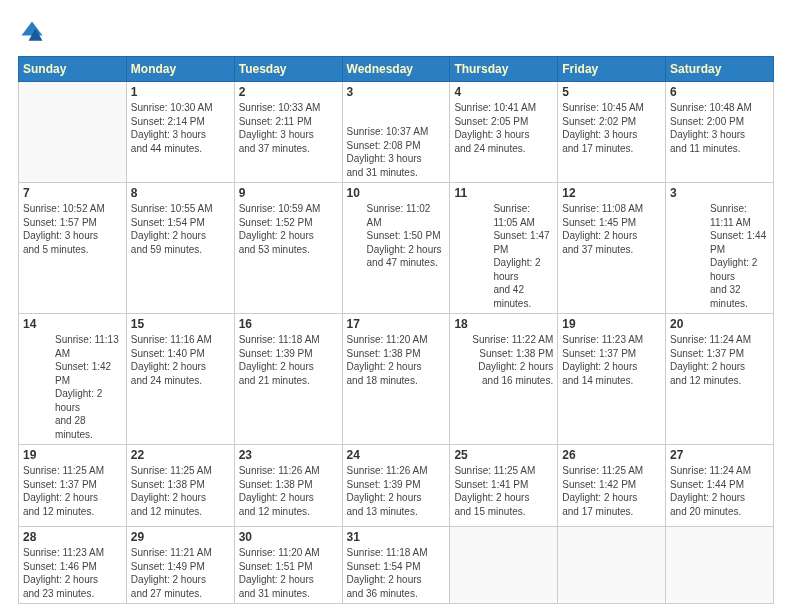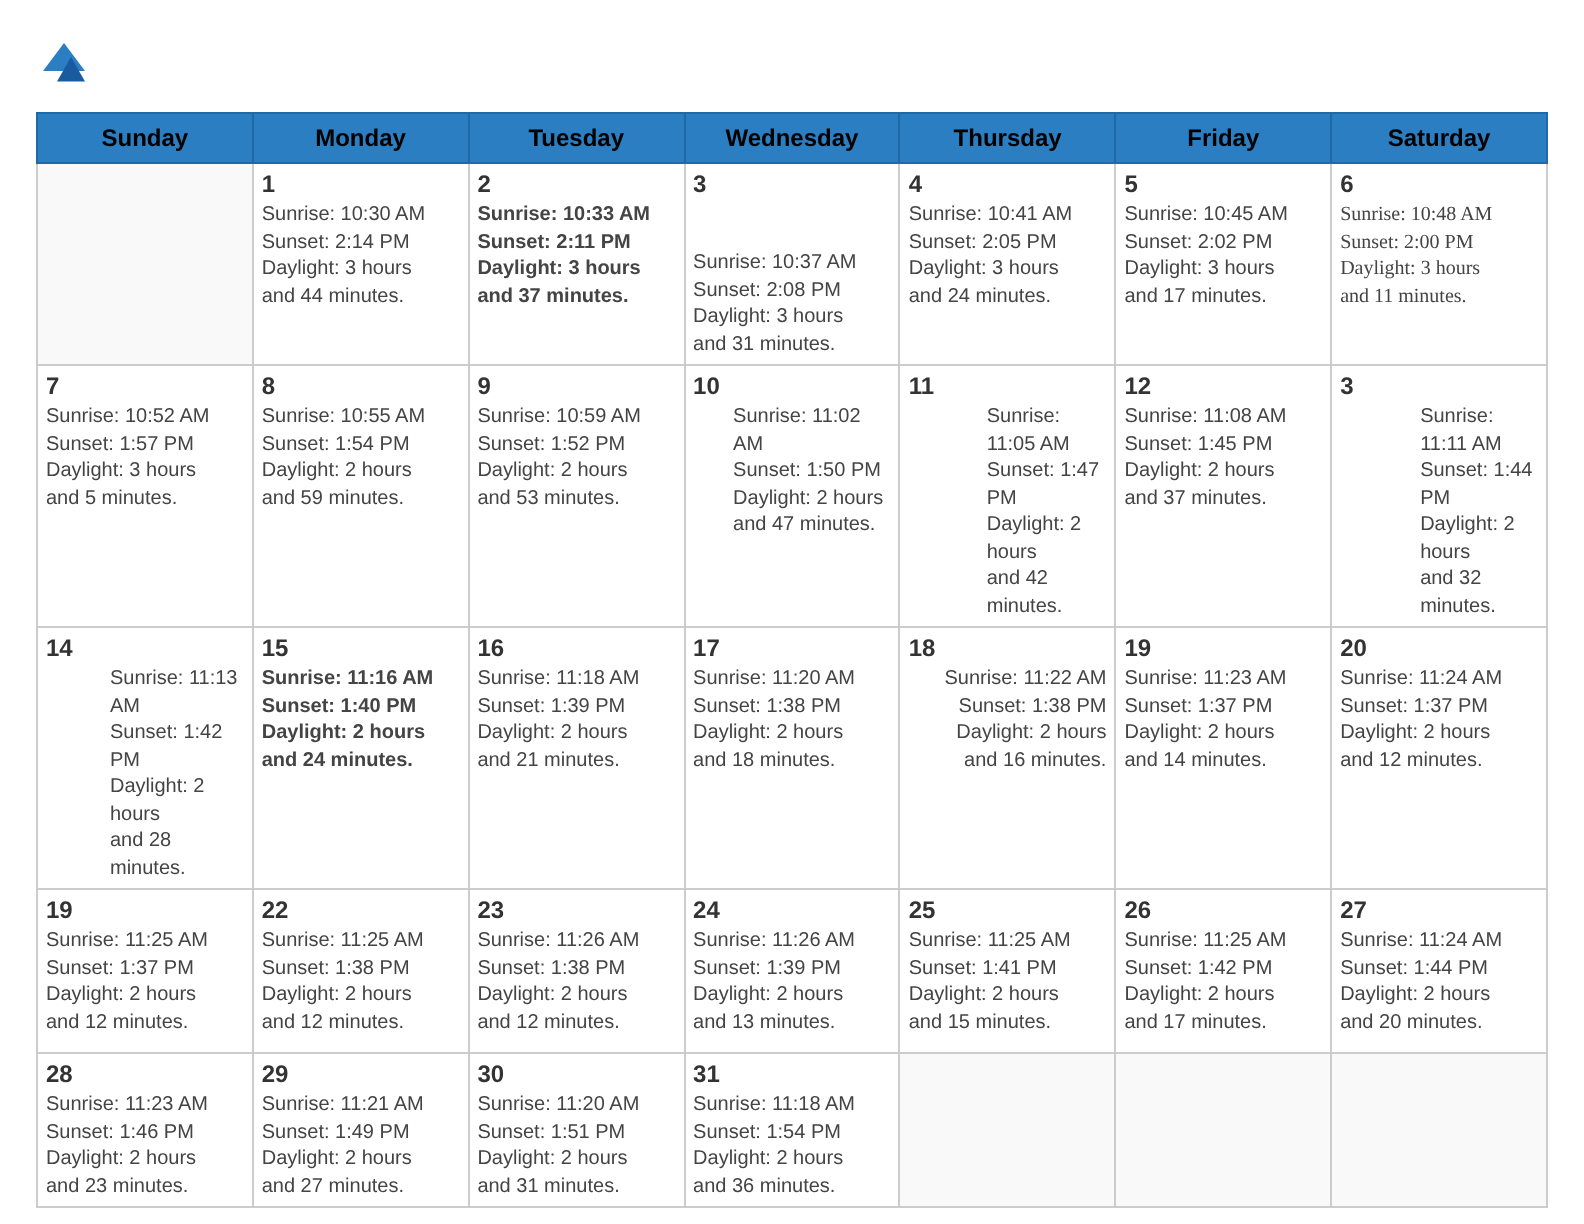--- a/index.html
+++ b/index.html
@@ -62,25 +62,25 @@
     }
     .calendar {
       flex: 1;
       border: 1px solid #ccc;
       border-collapse: collapse;
       width: 100%;
       table-layout: fixed;
     }
     .calendar th {
       background-color: #2B7EC1;
-      color: #000000;
+      color: #fef9c3;
       font-size: 12px;
       font-weight: bold;
       padding: 5px 4px;
-      text-align: center;
+      text-align: left;
       border: 1px solid #1e6aa8;
     }
     .calendar td {
       border: 1px solid #ccc;
       vertical-align: top;
       padding: 3px 4px;
       font-size: 9.5px;
       color: #333;
       height: 82px;
     }
@@ -141,21 +141,21 @@
           <td class="empty-cell"></td>
           <td>
             <span class="day-num">1</span>
             <div class="day-info" style="white-space: pre-line;">Sunrise: 10:30 AM
 Sunset: 2:14 PM
 Daylight: 3 hours
 and 44 minutes.</div>
           </td>
           <td>
             <span class="day-num">2</span>
-            <div class="day-info" style="white-space: pre-line; font-weight: bold;">Sunrise: 10:33 AM
+            <div class="day-info" style="white-space: pre-line;">Sunrise: 10:33 AM
 Sunset: 2:11 PM
 Daylight: 3 hours
 and 37 minutes.</div>
           </td>
           <td>
             <span class="day-num">3</span>
             <div class="day-info" style="white-space: pre-line; margin-top: 26px;">Sunrise: 10:37 AM
 Sunset: 2:08 PM
 Daylight: 3 hours
 and 31 minutes.</div>
@@ -169,21 +169,21 @@
           </td>
           <td>
             <span class="day-num">5</span>
             <div class="day-info" style="white-space: pre-line;">Sunrise: 10:45 AM
 Sunset: 2:02 PM
 Daylight: 3 hours
 and 17 minutes.</div>
           </td>
           <td>
             <span class="day-num">6</span>
-            <div class="day-info" style="white-space: pre-line; font-family: Liberation Serif, serif;">Sunrise: 10:48 AM
+            <div class="day-info" style="white-space: pre-line;">Sunrise: 10:48 AM
 Sunset: 2:00 PM
 Daylight: 3 hours
 and 11 minutes.</div>
           </td>
         </tr>
         <tr>
           <td>
             <span class="day-num">7</span>
             <div class="day-info" style="white-space: pre-line;">Sunrise: 10:52 AM
 Sunset: 1:57 PM
@@ -236,21 +236,21 @@
         <tr>
           <td>
             <span class="day-num">14</span>
             <div class="day-info" style="white-space: pre-line; margin-left: 32px;">Sunrise: 11:13 AM
 Sunset: 1:42 PM
 Daylight: 2 hours
 and 28 minutes.</div>
           </td>
           <td>
             <span class="day-num">15</span>
-            <div class="day-info" style="white-space: pre-line; font-weight: bold;">Sunrise: 11:16 AM
+            <div class="day-info" style="white-space: pre-line;">Sunrise: 11:16 AM
 Sunset: 1:40 PM
 Daylight: 2 hours
 and 24 minutes.</div>
           </td>
           <td>
             <span class="day-num">16</span>
             <div class="day-info" style="white-space: pre-line;">Sunrise: 11:18 AM
 Sunset: 1:39 PM
 Daylight: 2 hours
 and 21 minutes.</div>

